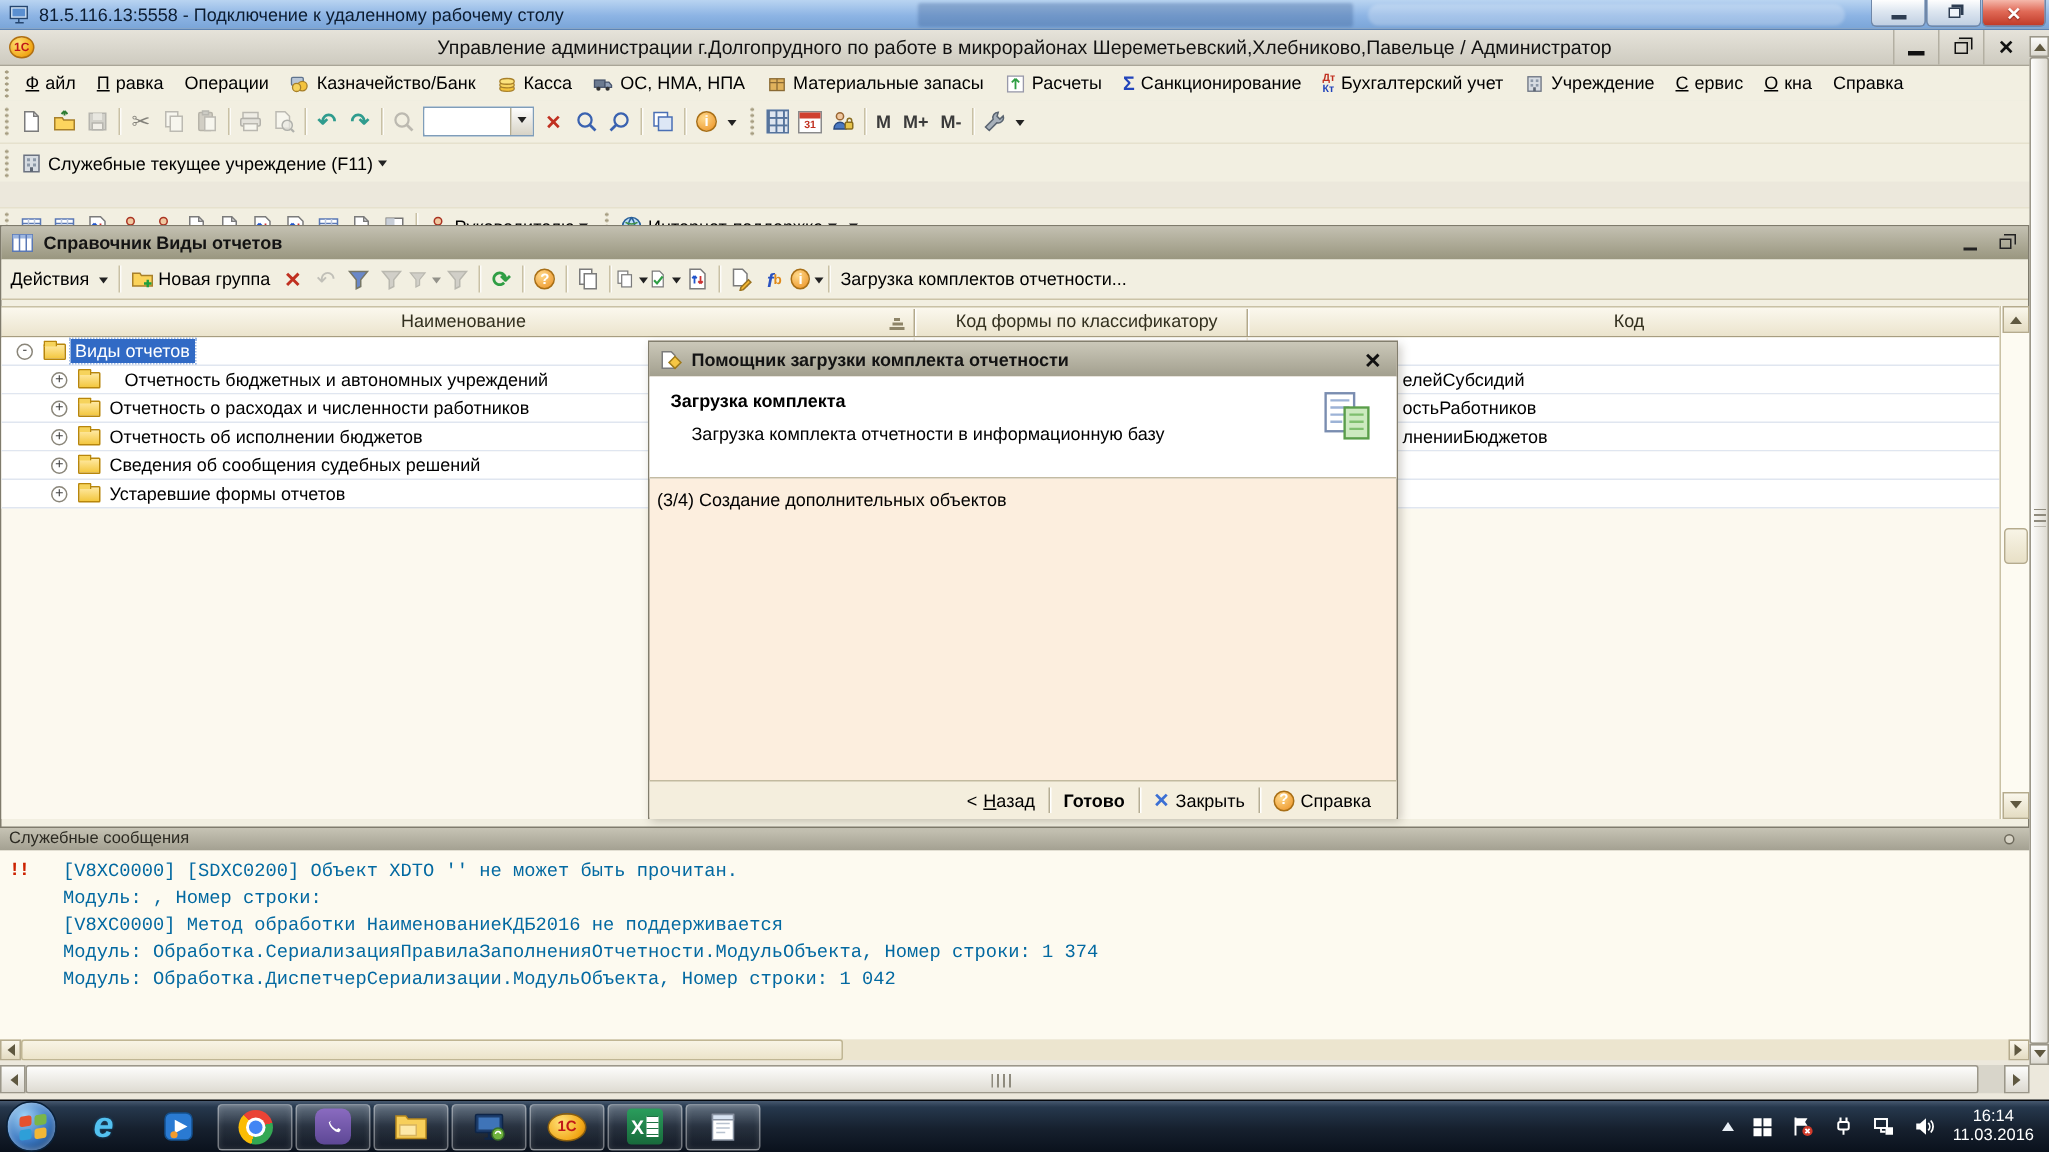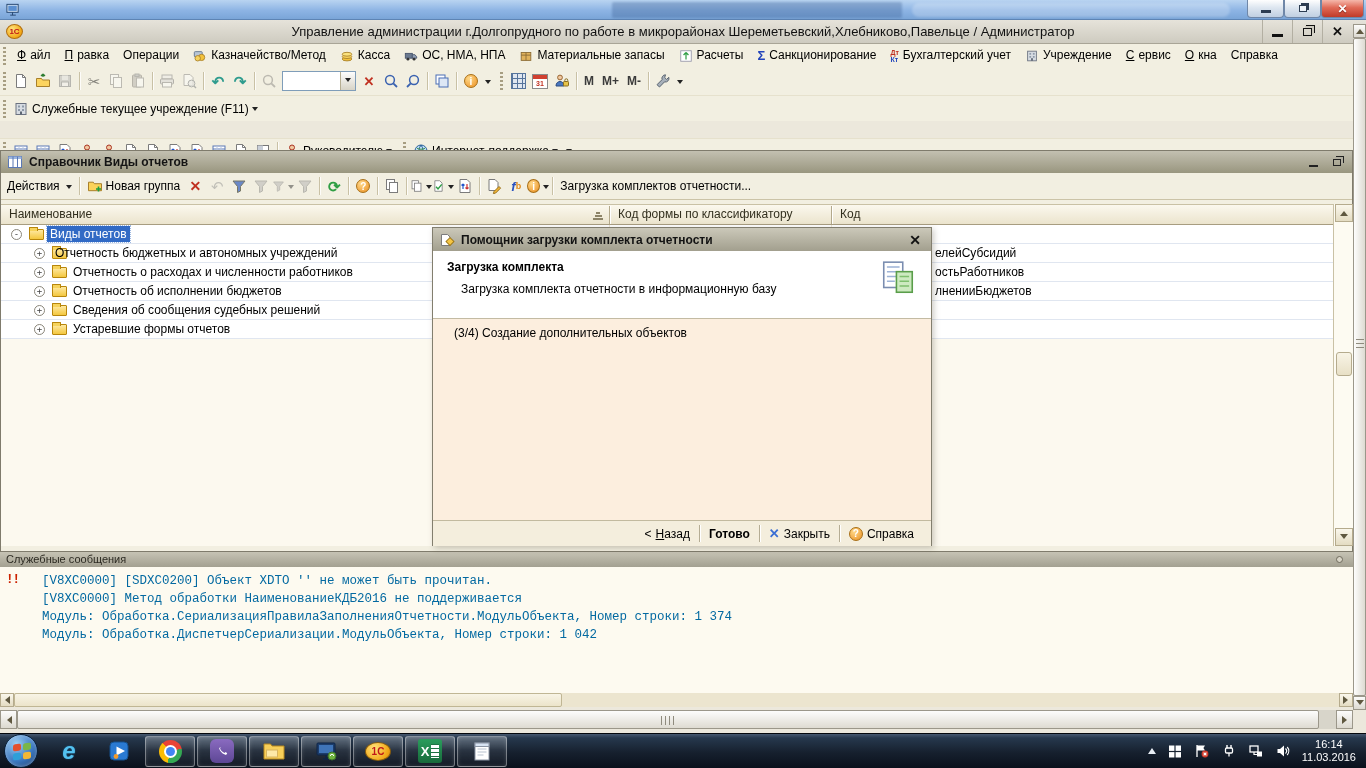--- a/index.html
+++ b/index.html
@@ -69,21 +69,21 @@
   .fb-b{color:#e08a1a;font-weight:bold;font-size:9px;}
 
   
   .win{left:0;top:150px;width:1353px;height:402px;border:1px solid #7f7b6c;background:#f2efe1;}
   .wtb{left:0;top:0;width:1351px;height:22px;background:linear-gradient(#c3c0b1,#99967f);display:flex;align-items:center;padding:0 6px;gap:6px;}
   .wtb-title{font-weight:bold;color:#141414;}
   .wbtn2{width:18px;height:16px;display:flex;align-items:center;justify-content:center;color:#222;}
   .atb{left:0;top:22px;width:1351px;height:27px;background:#f2efe1;border-bottom:1px solid #cbc3a7;display:flex;align-items:center;padding-left:2px;}
   .abtn{display:flex;align-items:center;gap:3px;padding:0 4px;white-space:nowrap;}
   
-  .thead{left:0;top:53px;width:1332px;height:21px;background:linear-gradient(#fbf8ee,#ebe4cd);border-top:1px solid #c9c1a5;border-bottom:1px solid #a79d80;}
+  .thead{left:0;top:53px;width:1332px;height:21px;background:linear-gradient(#fbf8ee,#ebe4cd);border-top:1px solid #c9c1a5;border-bottom:1px solid #a79d80;text-align:center;}
   .th{position:absolute;top:0;line-height:19px;color:#33301f;padding-left:8px;white-space:nowrap;overflow:hidden;}
   .thsep{position:absolute;top:1px;width:1px;height:18px;background:#b3a98c;box-shadow:1px 0 0 #fff;}
   .sortic{position:absolute;left:592px;top:6px;}
   .sortic div{background:#8d8468;height:2px;margin:1px auto 0;}
   .tbody{left:0;top:74px;width:1332px;height:321px;background:#fcf9ef;}
   .trow{position:absolute;left:0;width:1332px;height:19px;background:#fff;border-bottom:1px solid #e0e6f0;}
   .exp{position:absolute;top:4px;width:11px;height:11px;border:1px solid #8a867a;border-radius:50%;background:#fff;
        font-size:9px;line-height:9px;text-align:center;color:#444;font-family:"DejaVu Sans Mono",monospace;}
   .fold{position:absolute;top:4px;width:15px;height:11px;background:linear-gradient(#ffe9a2,#f3c73f);border:1px solid #b8860b;border-radius:1px;}
   .fold::before{content:"";position:absolute;left:-1px;top:-3px;width:7px;height:3px;background:#f6d35c;border:1px solid #b8860b;border-bottom:none;border-radius:1px 1px 0 0;}
@@ -102,21 +102,21 @@
 
   
   .dlg{left:432px;top:227px;width:500px;height:319px;border:1px solid #827e6e;background:#fceede;z-index:50;box-shadow:2px 2px 6px rgba(60,50,30,.25);}
   .dlg-tb{left:0;top:0;width:498px;height:23px;background:linear-gradient(#cbc8b9,#a29f8e);display:flex;align-items:center;padding:0 6px;gap:6px;}
   .dlg-title{font-weight:bold;color:#131313;flex:1;}
   .dlg-x{font-weight:bold;font-size:14px;color:#111;padding:0 4px;}
   .dlg-white{left:0;top:23px;width:498px;height:68px;background:#fff;border-bottom:1px solid #c3bba3;}
   .dlg-head{left:14px;top:9px;font-weight:bold;}
   .dlg-sub{left:28px;top:31px;}
   .dlg-art{right:14px;top:8px;}
-  .dlg-step{left:21px;top:98px;}
+  .dlg-step{left:5px;top:98px;}
   .pbar{left:15px;top:113px;width:468px;height:15px;background:#fff;border:1px solid #bfae7e;border-radius:3px;overflow:hidden;}
   .pfill{height:100%;background:linear-gradient(#f8c158,#efa02f);}
   .plabel{position:absolute;left:0;top:0;width:100%;text-align:center;line-height:14px;font-size:11px;color:#4a4a3a;}
   .dlg-btns{left:0;top:292px;width:498px;height:26px;background:#f4eedd;border-top:1px solid #c2ba9f;display:flex;align-items:center;justify-content:flex-end;padding-right:8px;}
   .dbtn{display:flex;align-items:center;gap:4px;padding:0 9px;white-space:nowrap;}
   .dbtn u{text-decoration:underline;}
   .bsep{width:1px;height:17px;background:#b5ad94;box-shadow:1px 0 0 #fff;}
   .bluex{color:#3b6fd4;font-weight:bold;font-size:13px;}
   .qcirc{width:14px;height:14px;border-radius:50%;background:radial-gradient(circle at 35% 30%,#ffd98a,#f0a23c 75%,#c87c18);border:1px solid #a86f16;
          color:#fff;font-weight:bold;font-size:10px;display:flex;align-items:center;justify-content:center;}
@@ -368,20 +368,21 @@
       </symbol>
   </defs>
 </svg>
 
 <div class="abs rdp">
   <span class="abs" style="left:5px;top:2px">
       <svg class="s16" style="width:16px;height:15px">
         <use href="#i-monitor"></use>
       </svg>
     </span>
+  <div class="abs rdp-title">81.5.116.13:5558 - Подключение к удаленному рабочему столу</div>
   <div class="abs rdp-blur1"></div>
   <div class="abs rdp-blur2"></div>
   <div class="abs aerobtn" style="left:1247px;width:37px">
       <span class="min-glyph"></span>
     </div>
   <div class="abs aerobtn" style="left:1284px;width:37px">
       <span class="rest-glyph"></span>
     </div>
   <div class="abs aerobtn close" style="left:1321px;width:43px">
       <span class="x-glyph">✕</span>
@@ -408,21 +409,21 @@
 
 <div class="abs menubar">
   <span class="grip"></span>
   <span class="mi"><u>Ф</u>айл</span>
   <span class="mi"><u>П</u>равка</span>
   <span class="mi">Операции</span>
   <span class="mi">
       <svg class="s14">
         <use href="#i-coins"></use>
       </svg>
-      <span>Казначейство/Метод</span>
+      <span>Казначейство/Банк</span>
     </span>
   <span class="mi">
       <svg class="s14">
         <use href="#i-cash"></use>
       </svg>
       <span>Касса</span>
     </span>
   <span class="mi">
       <svg class="s14">
         <use href="#i-truck"></use>
@@ -796,21 +797,21 @@
 
   <div class="abs tbody">
     <div class="trow" style="top:0">
       <span class="exp" style="left:10px">-</span>
       <span class="fold" style="left:28px"></span>
       <span class="tlabel sel" style="left:46px">Виды отчетов</span>
     </div>
     <div class="trow" style="top:19px">
       <span class="exp" style="left:33px">+</span>
       <span class="fold" style="left:51px"></span>
-      <span class="tlabel" style="left:51px">Отчетность бюджетных и автономных учреждений</span>
+      <span class="tlabel" style="left:79px">Отчетность бюджетных и автономных учреждений</span>
       <span class="codefrag">елейСубсидий</span>
     </div>
     <div class="trow" style="top:38px">
       <span class="exp" style="left:33px">+</span>
       <span class="fold" style="left:51px"></span>
       <span class="tlabel" style="left:69px">Отчетность о расходах и численности работников</span>
       <span class="codefrag">остьРаботников</span>
     </div>
     <div class="trow" style="top:57px">
       <span class="exp" style="left:33px">+</span>
@@ -879,20 +880,21 @@
   </div>
 </div>
 
 <div class="abs msgh">
   <span>Служебные сообщения</span>
   <span class="msgpin"></span>
 </div>
 <div class="abs msgs">
   <span class="excl">!!</span>
   <div class="mline">[V8XC0000] [SDXC0200] Объект XDTO '' не может быть прочитан.</div>
+  <div class="mline">Модуль: , Номер строки:</div>
   <div class="mline"></div>
   <div class="mline">[V8XC0000] Метод обработки НаименованиеКДБ2016 не поддерживается</div>
   <div class="mline">Модуль: Обработка.СериализацияПравилаЗаполненияОтчетности.МодульОбъекта, Номер строки: 1 374</div>
   <div class="mline">Модуль: Обработка.ДиспетчерСериализации.МодульОбъекта, Номер строки: 1 042</div>
 </div>
 <div class="abs msgsb">
   <div class="btn" style="left:0">
       <span class="tri-lf"></span>
     </div>
   <div class="thumb"></div>

